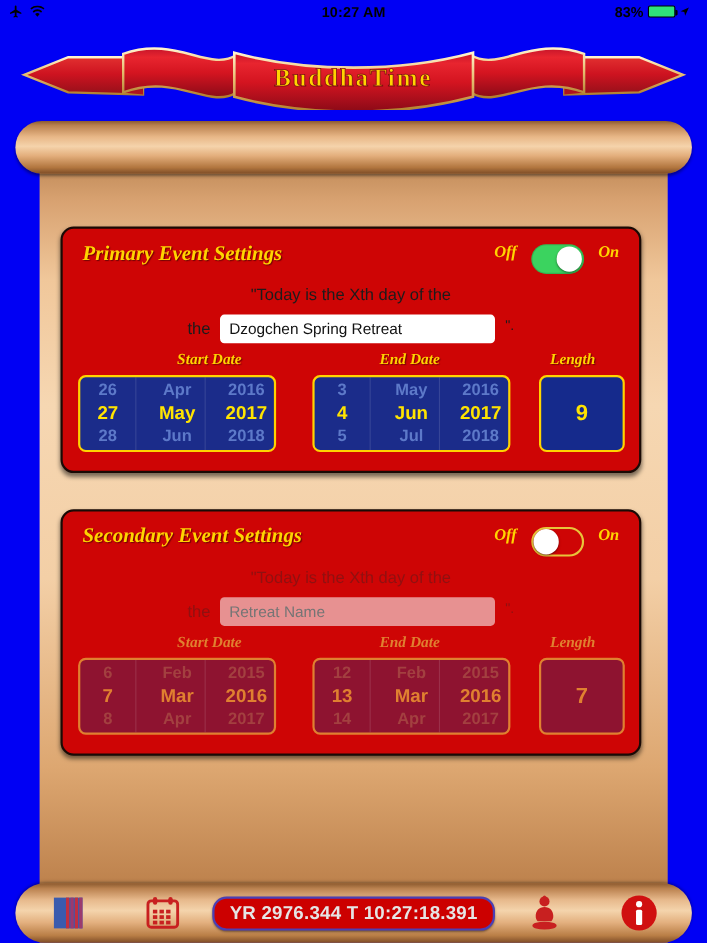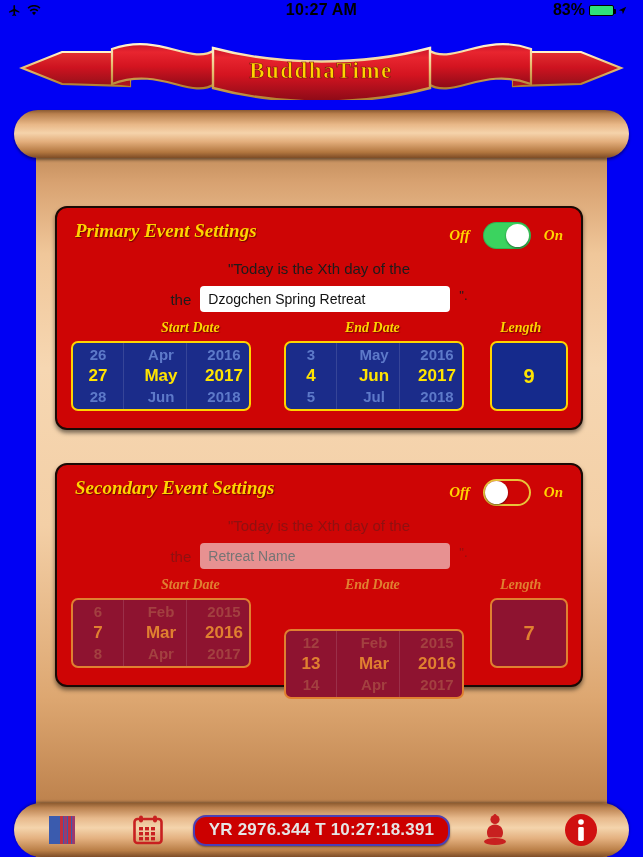--- a/index.html
+++ b/index.html
@@ -7,21 +7,21 @@
   body {
     background:#0000F4;
     font-family:"Liberation Sans", sans-serif;
     position:relative;
   }
 
   
   .statusbar {
     position:absolute; top:0; left:0; width:643px; height:20px;
     background:#0000F4; color:#000;
-    display:flex; align-items:center; font-size:16px; font-weight:bold;
+    display:flex; align-items:center; font-size:13px; font-weight:bold;
   }
   .sb-left { display:flex; align-items:center; gap:6px; padding-left:8px; width:150px; }
   .sb-center { flex:1; text-align:center; letter-spacing:0.2px; }
   .sb-right { display:flex; align-items:center; justify-content:flex-end; gap:4px; width:150px; padding-right:16px; }
   .batt {
     width:25px; height:11px; border:1px solid #000; border-radius:2px;
     position:relative; background:#2fe07a;
   }
   .batt:after {
     content:""; position:absolute; right:-3px; top:3px;
@@ -92,21 +92,21 @@
   .panel-title {
     position:absolute; top:12px; left:18px;
     color:#FFD400; font-size:19px; font-style:italic; font-weight:bold;
     font-family:"Liberation Serif", serif;
     text-shadow:1px 1px 1px rgba(0,0,0,0.45);
   }
   .panel.secondary .panel-title { color:#FFD400; }
 
   .toggle-row {
     position:absolute; top:14px; right:18px;
-    display:flex; align-items:center; gap:13px;
+    display:flex; align-items:flex-start; gap:13px;
   }
   .tg-label {
     color:#FFD400; font-size:15px; font-style:italic; font-weight:bold;
     font-family:"Liberation Serif", serif;
   }
   .switch {
     width:48px; height:27px; border-radius:14px; position:relative;
   }
   .switch.on { background:#3BD35F; box-shadow:inset 0 0 0 1px rgba(0,0,0,0.15); }
   .switch.off { background:transparent; border:2px solid #E8C33A; }
@@ -378,21 +378,21 @@
             <span class="pk-v sel">Mar</span>
             <span class="pk-v next">Apr</span>
           </div>
           <div class="pk-col">
             <span class="pk-v prev">2015</span>
             <span class="pk-v sel">2016</span>
             <span class="pk-v next">2017</span>
           </div>
         </div>
 
-        <div class="picker" style="left:227px; width:180px; height:70px;margin-top:31px;">
+        <div class="picker" style="left:227px; width:180px; height:70px;">
           <div class="pk-col">
             <span class="pk-v prev">12</span>
             <span class="pk-v sel">13</span>
             <span class="pk-v next">14</span>
           </div>
           <div class="pk-col">
             <span class="pk-v prev">Feb</span>
             <span class="pk-v sel">Mar</span>
             <span class="pk-v next">Apr</span>
           </div>

